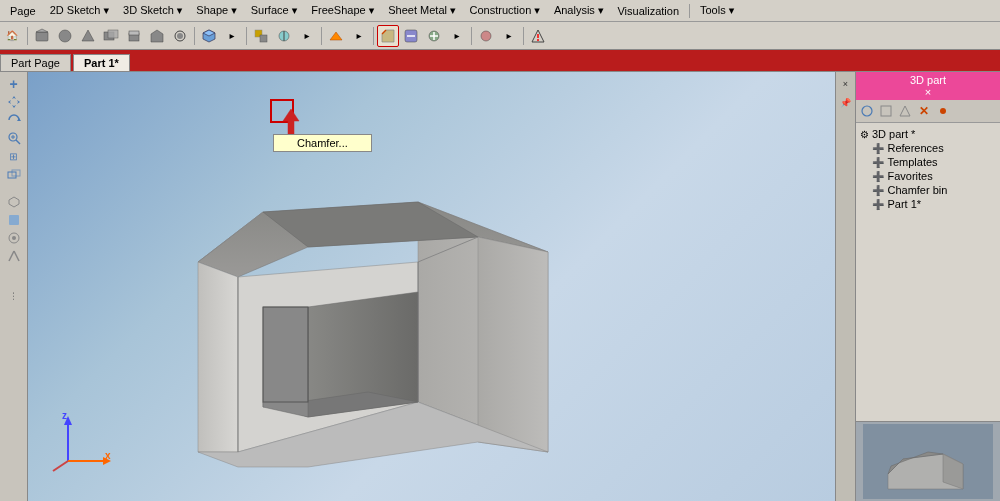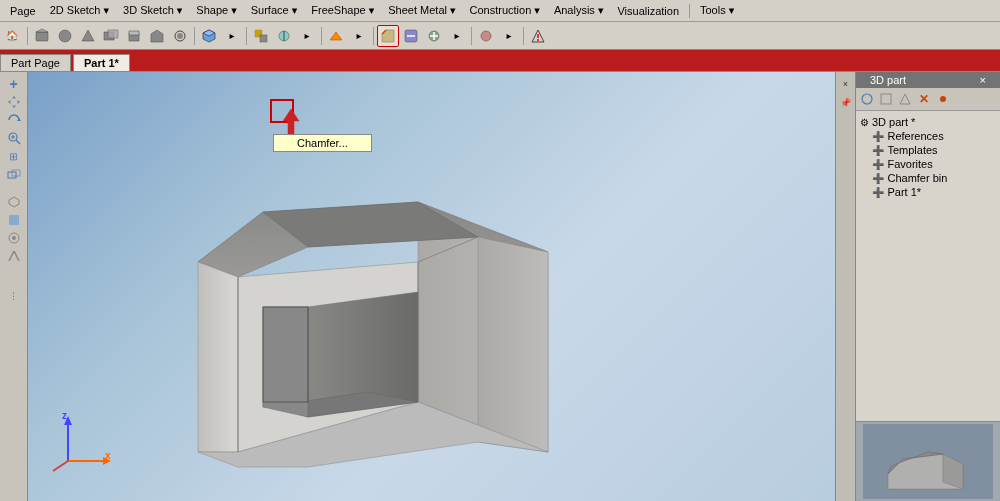--- a/index.html
+++ b/index.html
@@ -135,27 +135,28 @@
 
     
     #right-panel {
       width: 145px;
       background: #d8d4cc;
       border-left: 1px solid #888;
       display: flex;
       flex-direction: column;
     }
     #right-panel-header {
-      background: #737373;
+      background: #ec4899;
       color: white;
-      padding: 2px 14px;
+      padding: 2px 6px;
       font-size: 11px;
       display: flex;
       justify-content: space-between;
       align-items: center;
+      flex-direction: column;
     }
     #tree-view {
       flex: 1;
       padding: 4px;
       overflow: hidden;
     }
     .tree-item {
       display: flex;
       align-items: center;
       padding: 1px 0;

